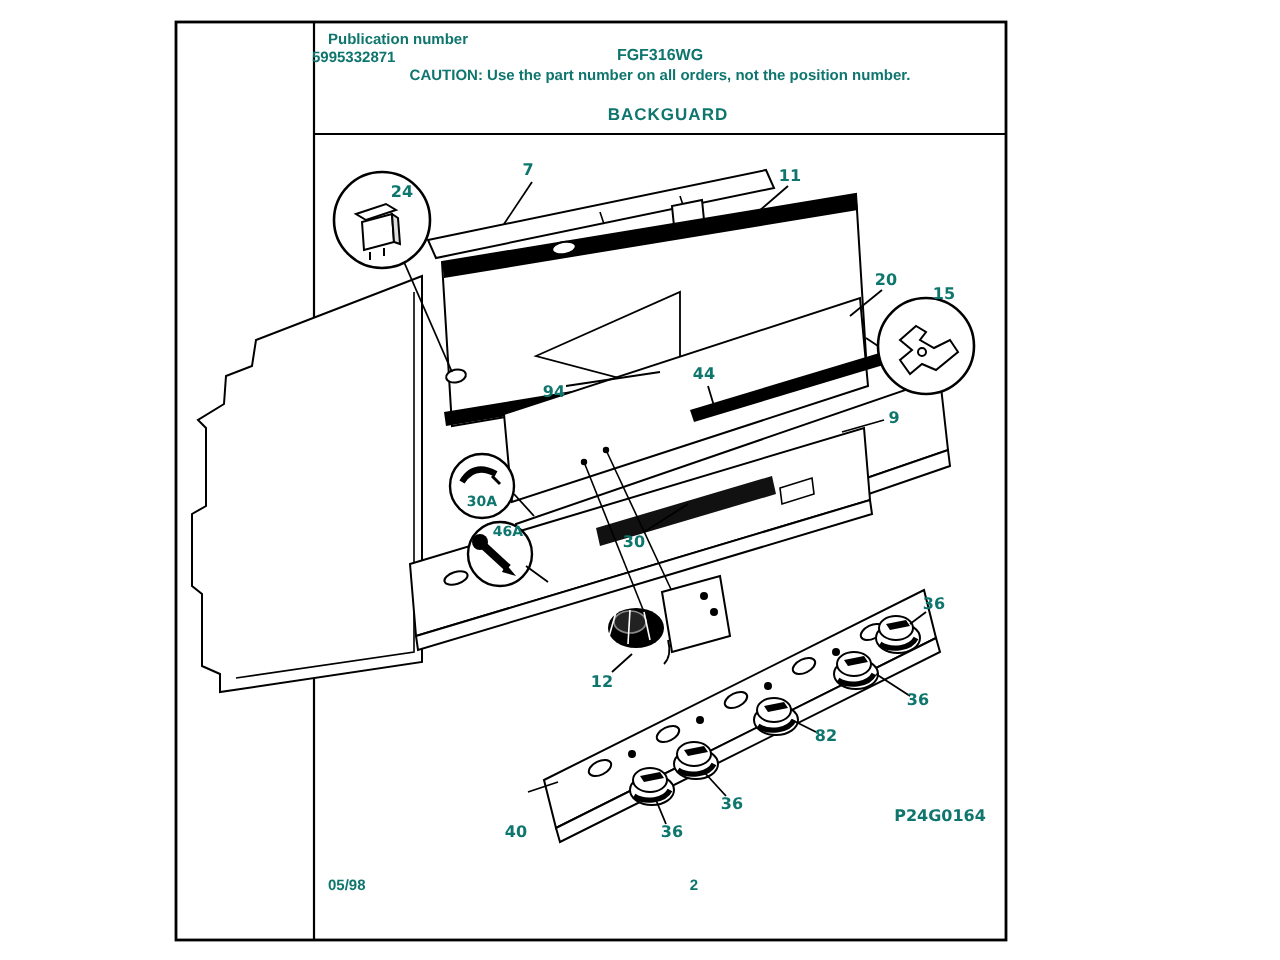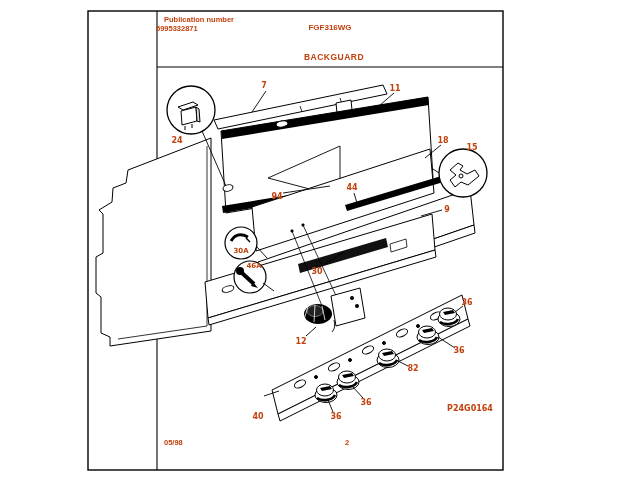--- a/index.html
+++ b/index.html
@@ -1,17 +1,17 @@
 <!DOCTYPE html>
 <html><head>
 <meta charset="utf-8">
 <style>
   html,body{margin:0;padding:0;background:#fff;}
   #screen{position:relative;width:508px;height:480px;background:#fff;overflow:hidden;
-          font-family:"Liberation Sans",sans-serif;color:#c2410c;}
+          font-family:"Liberation Sans",sans-serif;color:#0f766e;}
   #diagram-svg{position:absolute;left:0;top:0;}
   .hdr{position:absolute;font-weight:bold;white-space:nowrap;}
   .ctr{transform:translateX(-50%);}
   .lbl{position:absolute;font:bold 8px "DejaVu Sans",sans-serif;transform:translate(-50%,-50%);
        white-space:nowrap;letter-spacing:0;}
   .small{font-size:7.5px;}
 </style>
 </head>
 <body>
 
@@ -176,26 +176,27 @@
       <line x1="455" y1="348" x2="438" y2="337"></line>
       <line x1="408" y1="366" x2="396" y2="360"></line>
       <line x1="363" y1="398" x2="352" y2="386"></line>
       <line x1="333" y1="412" x2="328" y2="400"></line>
     </g>
   </svg>
 
   <span class="hdr small" style="left:164px;top:15px;">Publication number</span>
   <span class="hdr small" style="left:156px;top:24px;">5995332871</span>
   <span class="hdr ctr" style="left:330px;top:23px;font-size:8px;">FGF316WG</span>
+  <span class="hdr ctr" style="left:330px;top:33px;font-size:7.5px;">CAUTION:  Use the part number on all orders, not the position number.</span>
   <span class="hdr ctr" style="left:334px;top:52px;font-size:8.5px;letter-spacing:0.5px;">BACKGUARD</span>
 
   <span class="lbl" style="left:264px;top:85px;">7</span>
   <span class="lbl" style="left:395px;top:88px;">11</span>
-  <span class="lbl" style="left:443px;top:140px;">18</span>
-  <span class="lbl" style="left:177px;top:96px;margin-top:44px;">24</span>
+  <span class="lbl" style="left:443px;top:140px;">20</span>
+  <span class="lbl" style="left:201px;top:96px;">24</span>
   <span class="lbl" style="left:472px;top:147px;">15</span>
   <span class="lbl" style="left:277px;top:196px;">94</span>
   <span class="lbl" style="left:352px;top:187px;">44</span>
   <span class="lbl" style="left:447px;top:209px;">9</span>
   <span class="lbl" style="left:317px;top:271px;">30</span>
   <span class="lbl" style="left:241px;top:251px;font-size:7px;">30A</span>
   <span class="lbl" style="left:254px;top:266px;font-size:7px;">46A</span>
   <span class="lbl" style="left:301px;top:341px;">12</span>
   <span class="lbl" style="left:258px;top:416px;">40</span>
   <span class="lbl" style="left:467px;top:302px;">36</span>

